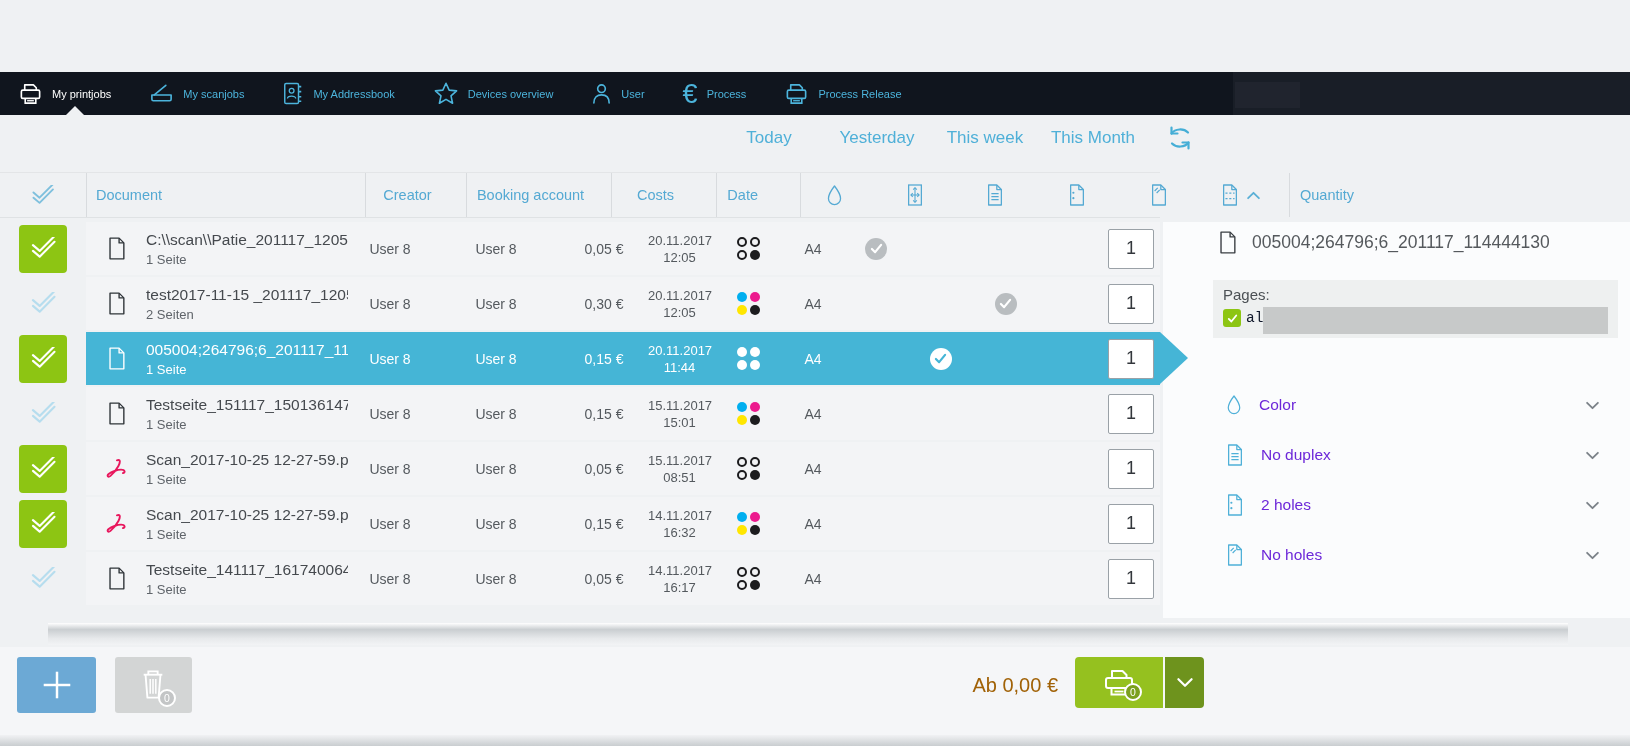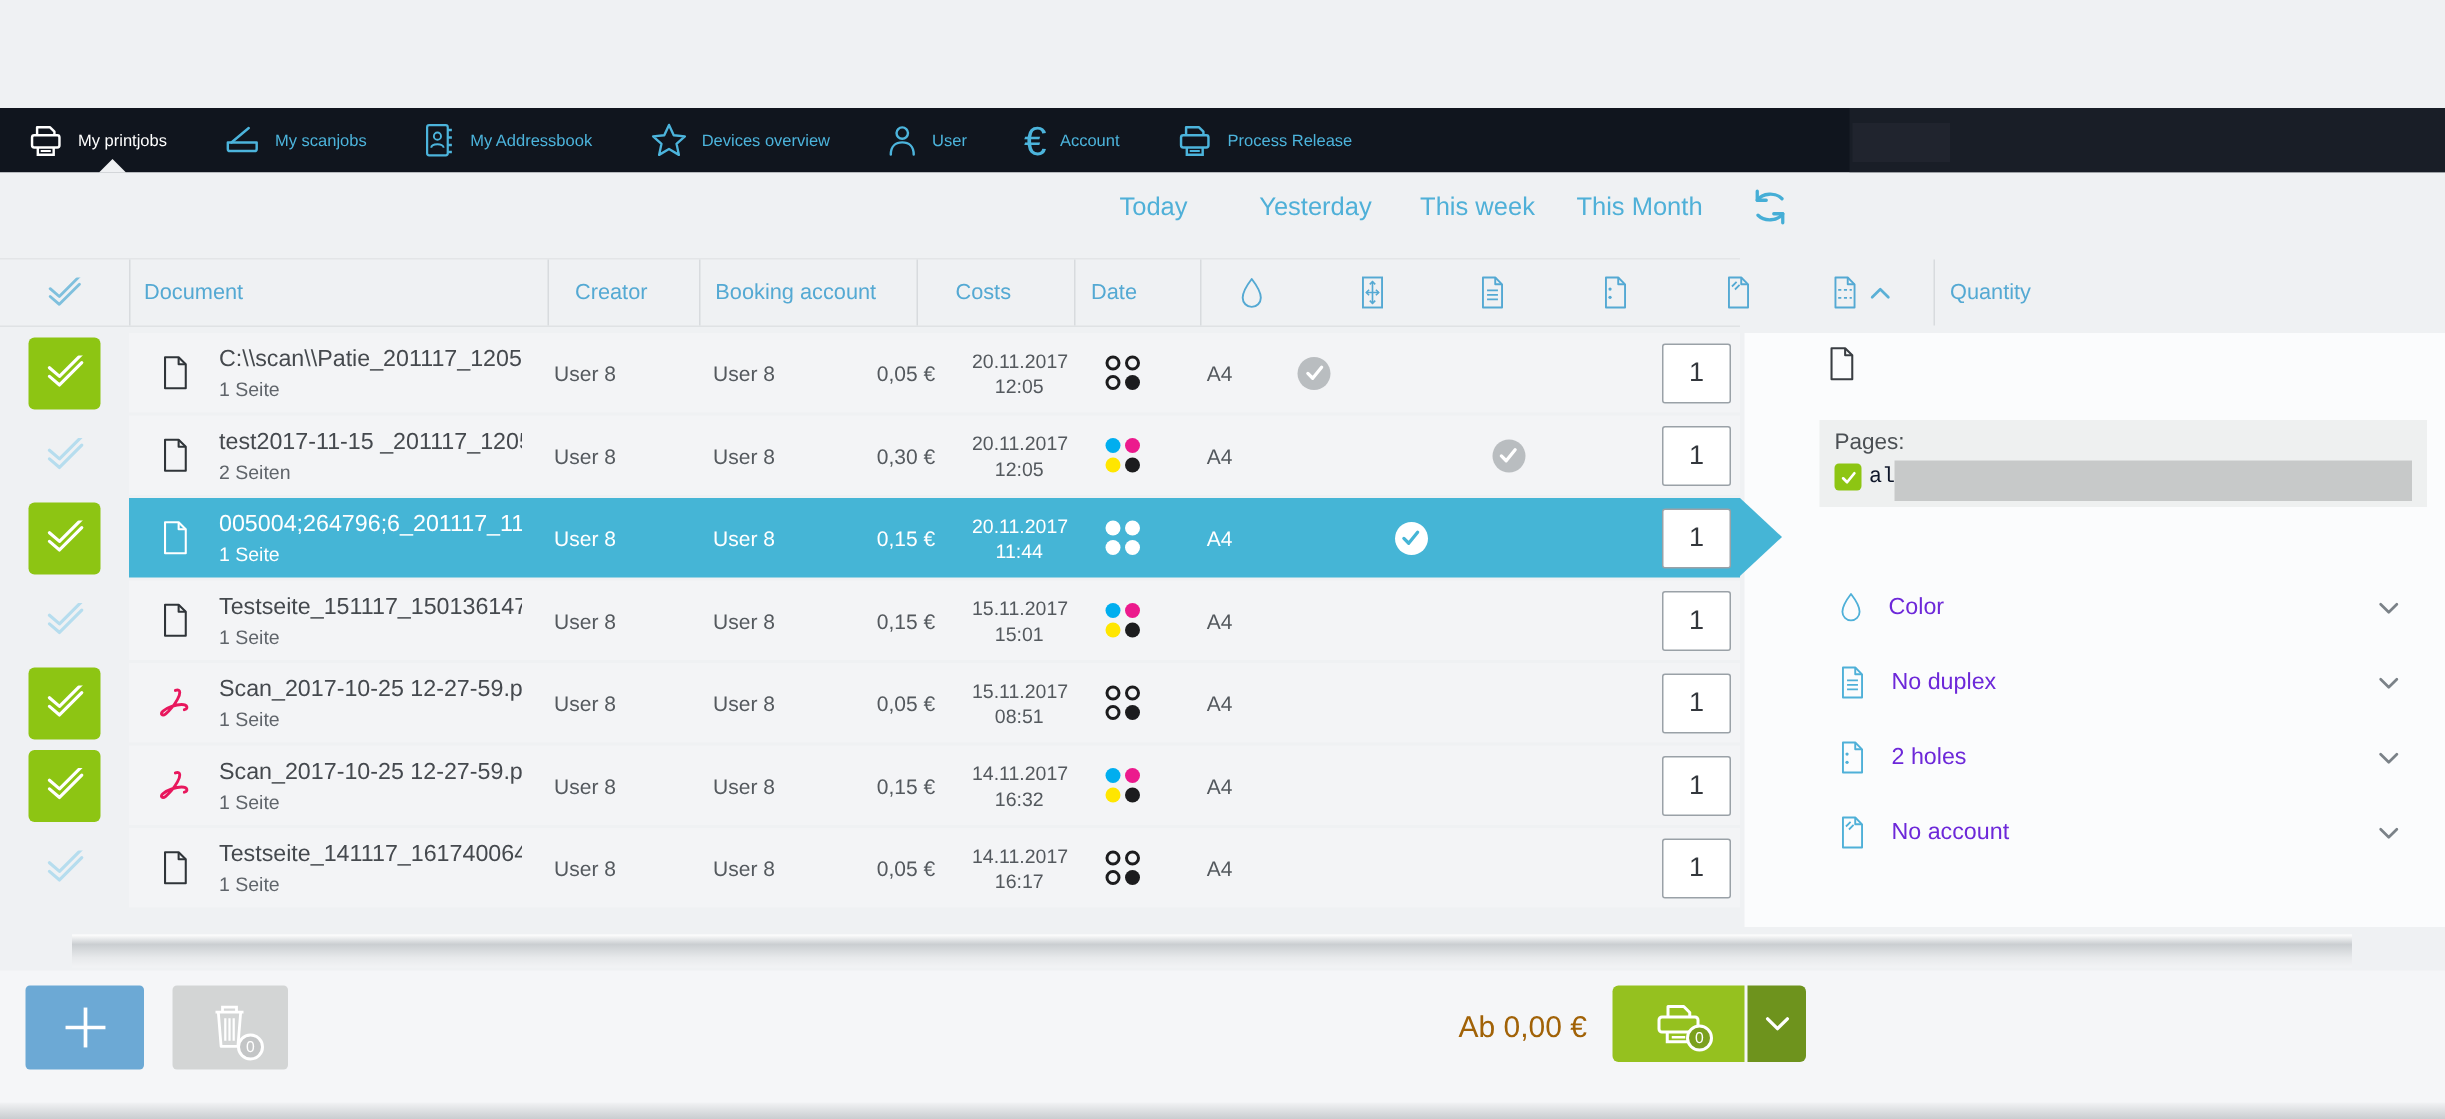--- a/index.html
+++ b/index.html
@@ -294,21 +294,21 @@
         <span class="tablabel">Devices overview</span>
       </div>
       <div class="tab">
         <svg class="tabicon user">
             <use href="#i-user"></use>
           </svg>
         <span class="tablabel">User</span>
       </div>
       <div class="tab">
         <span class="euro-glyph">€</span>
-        <span class="tablabel">Account</span>
+        <span class="tablabel">Process</span>
       </div>
       <div class="tab">
         <svg class="tabicon">
             <use href="#i-printer"></use>
           </svg>
         <span class="tablabel">Process Release</span>
       </div>
     </div>
     <div class="tab-pointer"></div>
   </div>
@@ -816,20 +816,21 @@
       </div>
     </div>
 
   </div>
       </div>
 
     <div class="ptitle">
       <svg class="ptitle-icon">
           <use href="#i-doc"></use>
         </svg>
+      <span class="ptitle-text">005004;264796;6_201117_114444130</span>
     </div>
     <div class="pages-card">
       <div class="pages-label">Pages:</div>
       <div class="allrow">
         <span class="allbox">
             <svg>
               <use href="#i-check1"></use>
             </svg>
           </span>
         <span class="alllabel">all</span>
@@ -861,21 +862,21 @@
           </svg>
         <span class="optlabel">2 holes</span>
         <svg class="chev">
             <use href="#i-chevd"></use>
           </svg>
       </div>
       <div class="opt">
         <svg class="opticon">
             <use href="#i-staple"></use>
           </svg>
-        <span class="optlabel">No account</span>
+        <span class="optlabel">No holes</span>
         <svg class="chev">
             <use href="#i-chevd"></use>
           </svg>
       </div>
     </div>
   </div>
 
   <div class="scrollstrip"></div>
 
   <div class="footer">

